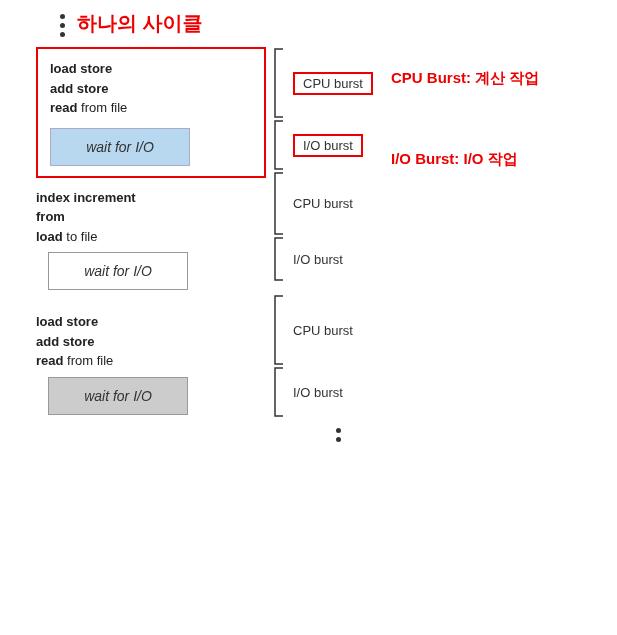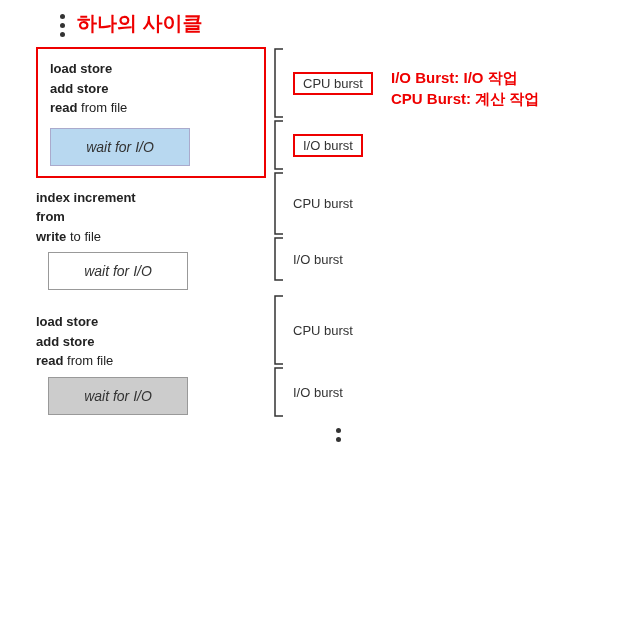--- a/index.html
+++ b/index.html
@@ -162,21 +162,21 @@
           <div class="wait-box-blue">
             <span>wait for I/O</span>
           </div>
         </div>
       </div>
 
       <div style="padding: 10px 12px 6px 0;">
         <div class="cpu-code">
           <span class="bold">index increment</span><br>
           <span class="bold">from</span><br>
-          <span class="bold">write</span> to file
+          <span class="bold">load</span> to file
         </div>
       </div>
 
       <div style="padding: 0 0 0 0;">
         <div class="wait-box-white">
           <span>wait for I/O</span>
         </div>
       </div>
 
       <div style="height:12px;"></div>
@@ -249,22 +249,22 @@
       <div style="display:flex; align-items:center; height:52px;">
         <svg width="22" height="52">
           <path d="M 12 2 L 4 2 L 4 50 L 12 50" stroke="#333" stroke-width="1.5" fill="none"></path>
         </svg>
         <div class="burst-label">
           <span>I/O burst</span>
         </div>
       </div>
 
       <div style="position:absolute; left: 120px; top: 20px;">
+        <div class="annotation" style="margin-bottom: 60px;">CPU Burst: 계산 작업</div>
         <div class="annotation">I/O Burst: I/O 작업</div>
-        <div class="annotation" style="margin-bottom: 60px;">CPU Burst: 계산 작업</div>
       </div>
 
     </div>
 
   </div>
 
   <div class="dots-bottom">
     <div class="dot"></div>
     <div class="dot"></div>
   </div>

